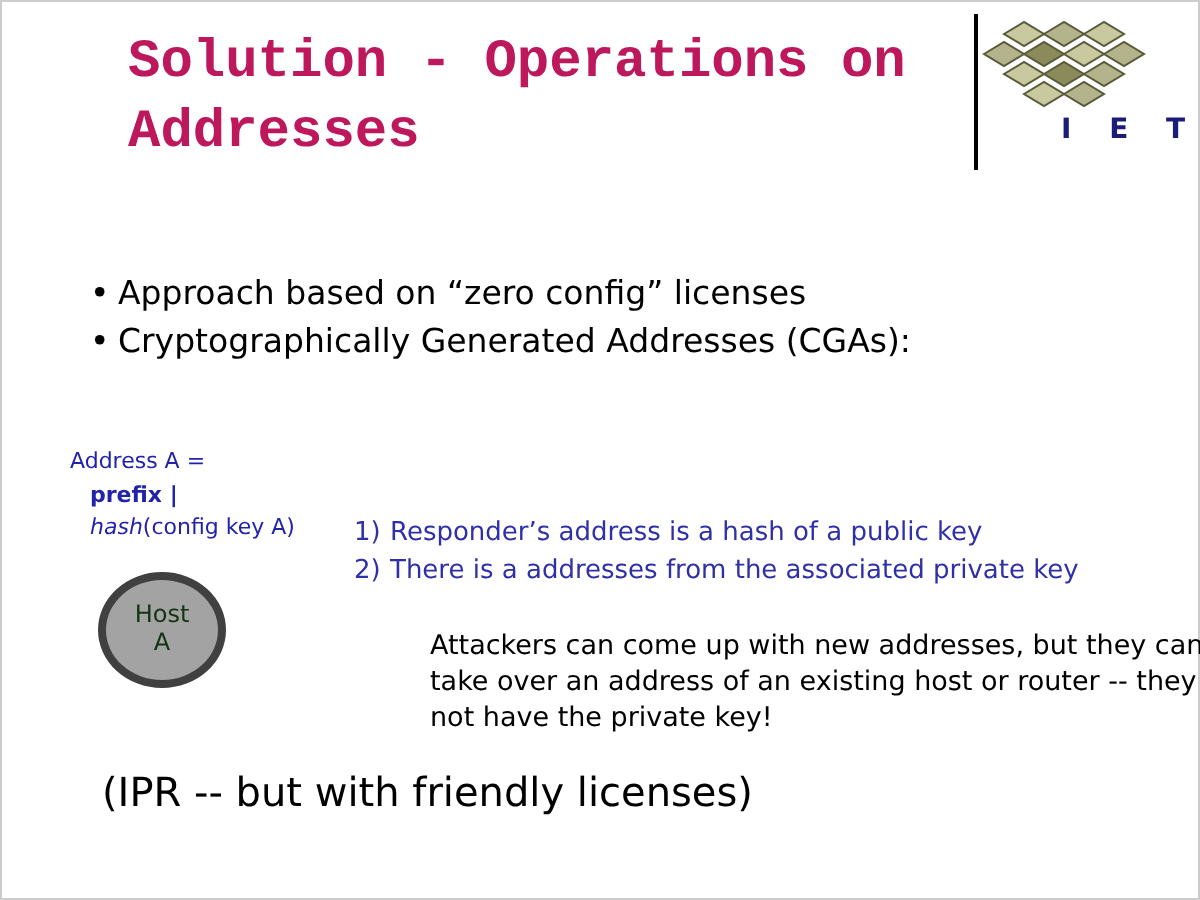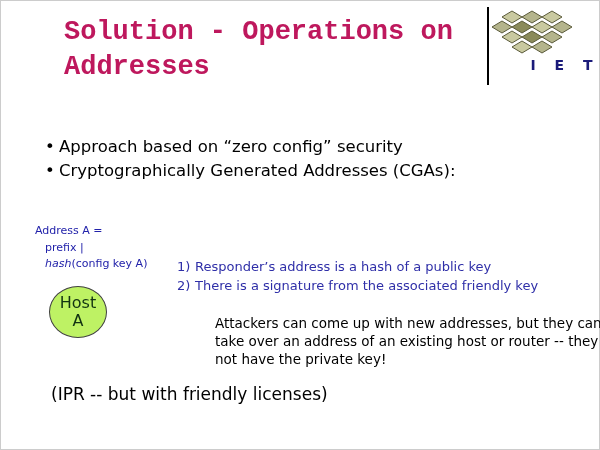--- a/index.html
+++ b/index.html
@@ -98,35 +98,35 @@
     position: absolute;
     left: 34px;
     top: 222px;
     width: 150px;
     color: #2222aa;
     font-size: 11px;
     line-height: 1.5;
   }
   .addr-note .l2 { padding-left: 10px; }
   .addr-note .l3 { padding-left: 10px; }
-  .addr-note b { font-weight: normal; }
+  .addr-note b { font-weight: bold; }
   .addr-note i { font-style: italic; font-weight: normal; }
 
   
   .host {
     position: absolute;
     left: 48px;
     top: 285px;
     width: 56px;
     height: 50px;
     border-radius: 50%;
-    background: #bef264;
-    border: 1px solid #404040;
+    background: #a3a3a3;
+    border: 4px solid #404040;
     color: #123312;
-    font-size: 16px;
+    font-size: 12px;
     line-height: 1.15;
     display: flex;
     flex-direction: column;
     align-items: center;
     justify-content: center;
     text-align: center;
   }
 
   
   .verify {
@@ -158,21 +158,21 @@
     line-height: 1.35;
     margin-left: 48px;
   }
 
   
   .ipr {
     position: absolute;
     left: 50px;
     top: 383px;
     color: #000000;
-    font-size: 17px;
+    font-size: 20px;
   }
 </style>
 </head>
 <body>
 
 <div class="slide">
 
   <div class="title">Solution - Operations on Addresses</div>
 
   <div class="logo-rule"></div>
@@ -192,21 +192,21 @@
         <polygon points="54,28 64,22 74,28 64,34" fill="#b4b48c" stroke="#5a5a3a" stroke-width="1"></polygon>
         <polygon points="24,38 34,32 44,38 34,44" fill="#c9c9a0" stroke="#5a5a3a" stroke-width="1"></polygon>
         <polygon points="44,38 54,32 64,38 54,44" fill="#b4b48c" stroke="#5a5a3a" stroke-width="1"></polygon>
       </g>
     </svg>
     <div class="logo-letters">I E T F</div>
   </div>
 
   <div class="bullets">
     <div class="bullet-row">
-      <span class="bullet-dot">•</span><span>Approach based on “zero config” security</span>
+      <span class="bullet-dot">•</span><span>Approach based on “zero config” licenses</span>
     </div>
     <div class="bullet-row">
       <span class="bullet-dot">•</span><span>Cryptographically Generated Addresses (CGAs):</span>
     </div>
   </div>
 
   <div class="addr-note">
     <div class="l1">Address A =</div>
     <div class="l2"><b>prefix |</b></div>
     <div class="l3"><i>hash</i><span>(config key A)</span></div>
@@ -216,21 +216,21 @@
     <span>Host</span>
     <span>A</span>
   </div>
 
 
   <div class="numlist">
     <div>
       <span class="n">1)</span><span>Responder’s address is a hash of a public key</span>
     </div>
     <div>
-      <span class="n">2)</span><span>There is a signature from the associated friendly key</span>
+      <span class="n">2)</span><span>There is a addresses from the associated private key</span>
     </div>
   </div>
 
   <div class="attackers">Attackers can come up with new addresses, but they can not take over an address of an existing host or router -- they do not have the private key!</div>
 
   <div class="ipr">(IPR -- but with friendly licenses)</div>
 
 </div>
 
 </body></html>

